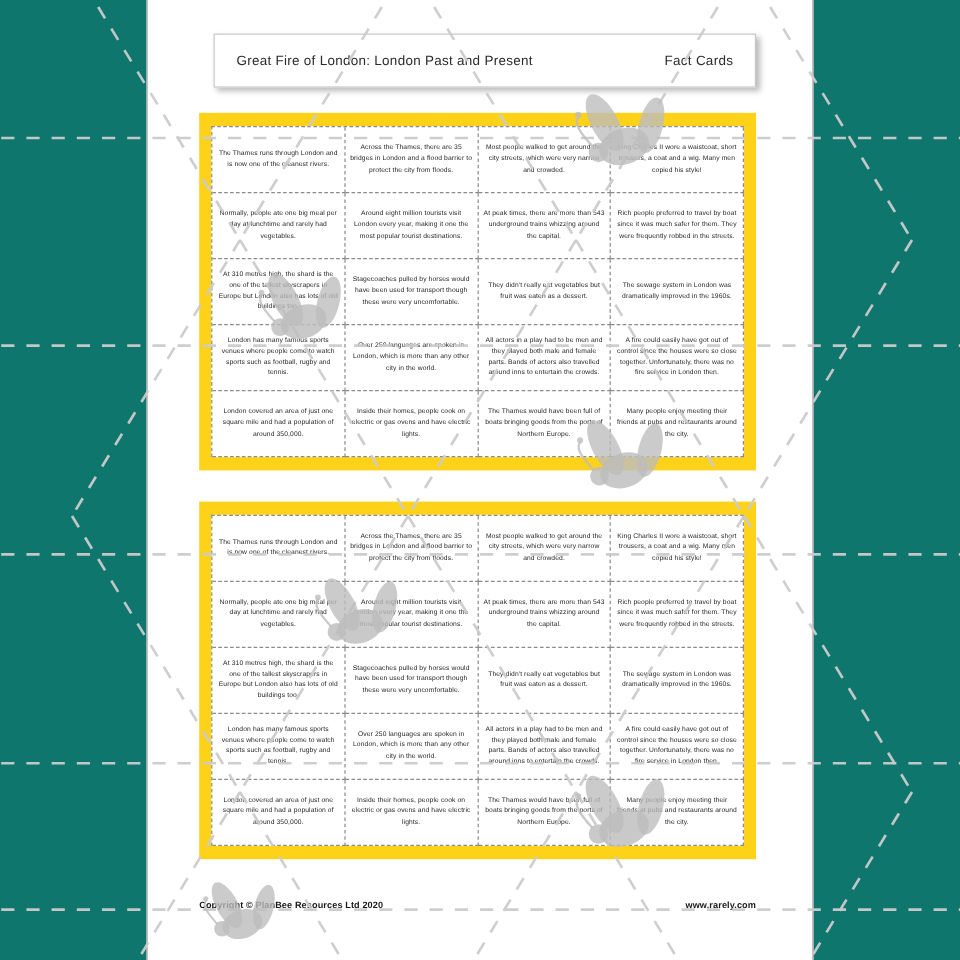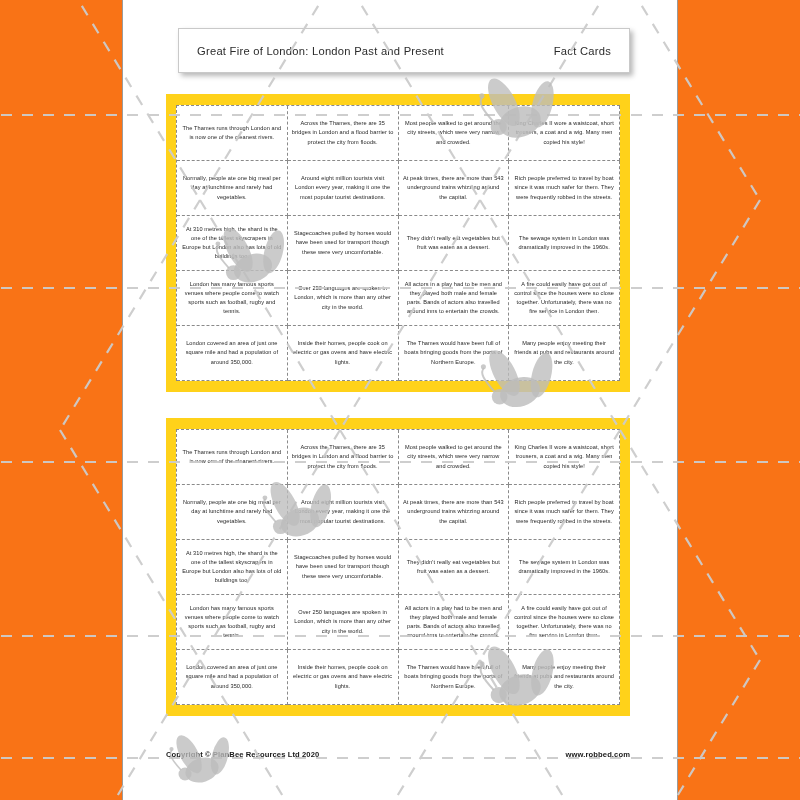--- a/index.html
+++ b/index.html
@@ -9,21 +9,21 @@
     height: 800px;
     overflow: hidden;
     background: #ffffff;
     font-family: "Liberation Sans", sans-serif;
   }
 
   #viewport {
     position: relative;
     width: 800px;
     height: 800px;
-    background: #f97316;
+    background: #0f766e;
   }
 
   
   .watermark-layer {
     position: absolute;
     inset: 0;
     z-index: 5;
     pointer-events: none;
   }
 
@@ -280,21 +280,21 @@
           <span class="card-text">The Thames would have been full of boats bringing goods from the ports of Northern Europe.</span>
         </div>
         <div class="fact-card">
           <span class="card-text">Many people enjoy meeting their friends at pubs and restaurants around the city.</span>
         </div>
       </div>
   </div>
 
   <div class="page-footer">
     <span class="footer-copy">Copyright © PlanBee Resources Ltd 2020</span>
-    <span class="footer-url">www.robbed.com</span>
+    <span class="footer-url">www.rarely.com</span>
   </div>
 
   <svg class="watermark-layer" viewBox="0 0 800 800" xmlns="http://www.w3.org/2000/svg">
     <defs>
       <g id="bee-mark">
         <ellipse cx="0" cy="0" rx="17" ry="12" fill="#BDBDBD" opacity="0.82" transform="rotate(-18)"></ellipse>
         <ellipse cx="-4" cy="-20" rx="9" ry="21" fill="#BDBDBD" opacity="0.78" transform="rotate(-28)"></ellipse>
         <ellipse cx="14" cy="-18" rx="8" ry="19" fill="#BDBDBD" opacity="0.78" transform="rotate(14)"></ellipse>
         <circle cx="-17" cy="4" r="6.5" fill="#BDBDBD" opacity="0.82"></circle>
         <path d="M-21,0 C-30,-10 -34,-16 -30,-20" stroke="#BDBDBD" stroke-width="1.6" fill="none" opacity="0.8"></path>

